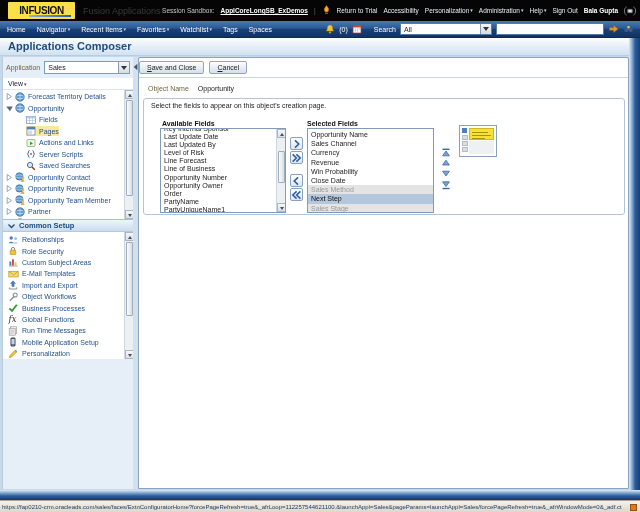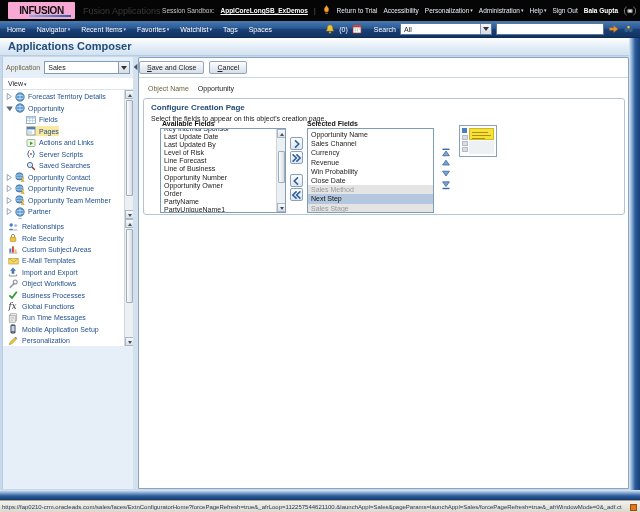--- a/index.html
+++ b/index.html
@@ -1,21 +1,21 @@
 <!DOCTYPE html>
 <html><head>
 <meta charset="utf-8">
 <style>
   * { margin:0; padding:0; box-sizing:border-box; }
   html,body { width:640px; height:512px; overflow:hidden; }
   body { position:relative; font-family:"Liberation Sans", sans-serif; background:#c6d8ea; }
 
   
   .topbar { position:absolute; left:0; top:0; width:640px; height:21px; background:#050505; display:flex; align-items:center; }
-  .logo-box { position:relative; margin-left:8px; width:67px; height:17px; background:#f9a8d4; border-radius:1px; display:flex; align-items:center; justify-content:center; }
+  .logo-box { position:relative; margin-left:8px; width:67px; height:17px; background:#fde047; border-radius:1px; display:flex; align-items:center; justify-content:center; }
   .logo-text { font-size:10px; font-weight:bold; letter-spacing:-0.4px; color:#111; }
   .logo-bar { position:absolute; left:21px; bottom:2px; width:42px; height:2px; background:linear-gradient(90deg,#8ab6e2,#2a5d9f); }
   .logo-tagline { margin-left:8px; font-size:9px; color:#3a3a3a; white-space:nowrap; }
   .tb-right { flex:1; display:flex; align-items:center; justify-content:flex-end; gap:6px; margin-right:4px; font-size:6.5px; color:#e8eef5; white-space:nowrap; }
   .tb-session-label { color:#c9c9c9; }
   .tb-session-link { color:#fff; font-weight:bold; text-decoration:underline; }
   .tb-sep { color:#6a6a6a; }
   .tb-link { color:#e8eef5; cursor:default; }
   .tb-user { font-weight:bold; color:#fff; }
   .caret { display:inline-block; font-size:5px; color:#cfd9e4; vertical-align:1px; margin-left:1px; }
@@ -433,20 +433,28 @@
             <span class="tree-label"></span>
           </span>
         </div>
       </div>
     <div class="sb">
       <div class="sb-btn sb-up"></div>
       <div class="sb-thumb" style="top:10px;height:96px;"></div>
       <div class="sb-btn sb-down"></div>
     </div>
   </div>
+  <div class="acc-header">
+    <span class="icn">
+        <svg width="9" height="8" viewBox="0 0 9 8">
+          <path d="M1.5 2.5l3 3 3-3" fill="none" stroke="#2a4a6a" stroke-width="1.3"></path>
+        </svg>
+      </span>
+    <span class="acc-title">Common Setup</span>
+  </div>
   <div class="cs-panel">
     <div class="cs-rows" id="cs-rows">
         <div class="cs-row">
           <span class="icn">
             <svg width="11" height="10" viewBox="0 0 11 10">
               <circle cx="3.2" cy="3" r="1.7" fill="#4a7fc0"></circle>
               <path d="M0.8 8.2c0-2 4.8-2 4.8 0z" fill="#4a7fc0"></path>
               <circle cx="7.6" cy="3.6" r="1.5" fill="#9ec2e8"></circle>
               <path d="M5.6 8.6c0-1.8 4-1.8 4 0z" fill="#9ec2e8"></path>
             </svg>
@@ -569,21 +577,20 @@
       <button class="btn">Save and Close</button>
       <button class="btn">Cancel</button>
     </span>
   </div>
   <div class="mp-divider"></div>
   <div class="obj-row">
     <span class="obj-label">Object Name</span>
     <span class="obj-value">Opportunity</span>
   </div>
   <div class="cfg-box">
-    <div class="cfg-title">Configure Creation Page</div>
     <div class="cfg-desc">Select the fields to appear on this object's creation page.</div>
     <span class="fld-label lbl-avail">Available Fields</span>
     <span class="fld-label lbl-sel">Selected Fields</span>
 
     <div class="listbox lb-avail">
       <div class="lb-items" id="avail-items">
           <div class="li">Key Internal Sponsor</div>
           <div class="li">Last Update Date</div>
           <div class="li">Last Updated By</div>
           <div class="li">Level of Risk</div>

